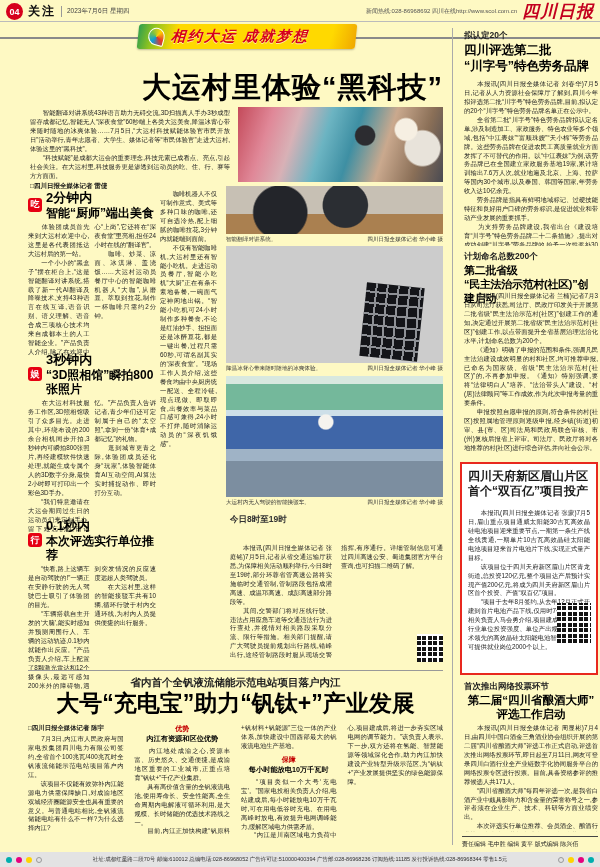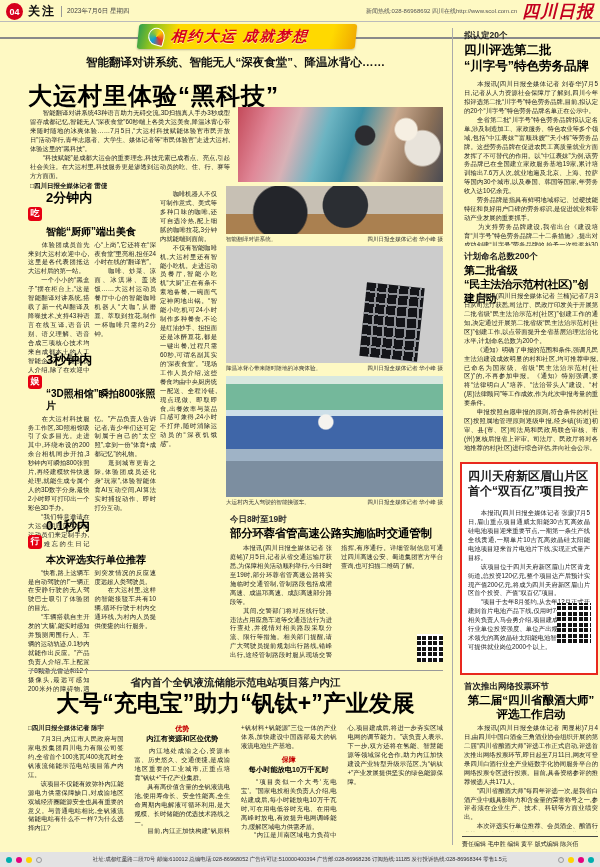--- a/index.html
+++ b/index.html
@@ -23,21 +23,21 @@
   .banner{left:138px;top:24px;width:218px;height:25px;display:flex;align-items:center;gap:6px;
           padding:0 10px;box-sizing:border-box;transform:skewX(-6deg);
           background:linear-gradient(100deg,#2e9e4f 0%,#8fc31f 7%,#ffd900 18%,#ffd900 88%,#f0a800 100%);
           border-radius:3px;box-shadow:0 1px 2px rgba(0,0,0,.25);}
   .banner-logo{width:15px;height:15px;border-radius:50% 50% 10% 50%;transform:rotate(15deg) skewX(6deg);
           background:conic-gradient(from 210deg,#0aa0d8,#7ac143,#ffd100,#e6332a,#0aa0d8);border:1.5px solid #fff;}
   .banner-text{font-size:14.5px;font-weight:bold;font-style:italic;color:#d6001c;letter-spacing:2px;
           transform:skewX(2deg);text-shadow:0 1px 0 rgba(255,255,255,.6);white-space:nowrap;}
   
   .kicker{top:55px;left:28px;width:415px;text-align:center;font-size:11.5px;font-weight:bold;color:#111;}
-  .headline{top:80px;left:28px;width:415px;text-align:left;font-size:24px;font-weight:bold;
+  .headline{top:68px;left:28px;width:415px;text-align:right;font-size:29px;font-weight:bold;
             letter-spacing:1px;color:#000;}
   .t6{font-size:6.3px;line-height:1.42;text-align:justify;white-space:pre-line;color:#222;}
   .lead{left:30px;top:109px;width:200px;height:72px;overflow:hidden;}
   .byline{left:30px;top:182px;font-size:6.5px;font-weight:bold;color:#111;}
   .photo{background:#ccc;}
   .ph-lead{left:238px;top:107px;width:205px;height:75px;
      background:radial-gradient(circle at 82% 30%,#f6efe2 0 6%,transparent 7%),
                 radial-gradient(circle at 62% 38%,#2c2c30 0 7%,transparent 8%),
                 radial-gradient(circle at 90% 55%,#e8e3da 0 9%,transparent 10%),
                 linear-gradient(108deg,#c44a5a 0%,#e08898 16%,#d8b1b6 28%,#6cb4c2 42%,#3e8fa3 55%,#caa98e 70%,#8a6f57 86%,#494a52 100%);}
@@ -61,21 +61,21 @@
                 linear-gradient(#d8e8df 0 7%,#74b89b 7% 28%,#cddfe8 28% 33%,#3f66a8 33% 60%,#9fb3c6 60% 70%,#7c8ea0 70% 100%);}
   .caprow{left:226px;width:217px;display:flex;justify-content:space-between;font-size:5.6px;color:#333;}
   .cap1{top:236px;} .cap2{top:365px;} .cap3{top:499px;}
   
   .secblk{left:28px;width:128px;}
   .secA{top:190px;} .secB{top:352px;} .secC{top:518px;}
   .sechead{display:flex;align-items:center;gap:4px;margin-bottom:3px;}
   .secicon{width:14px;height:14px;border-radius:3px;background:#e60012;color:#fff;font-size:9px;
            font-weight:bold;display:flex;align-items:center;justify-content:center;flex:0 0 14px;}
   .sectime{font-size:13px;font-weight:bold;color:#000;line-height:1.2;}
-  .sectitle{font-size:10px;font-weight:bold;color:#000;line-height:1.2;margin-top:20px;}
+  .sectitle{font-size:12px;font-weight:bold;color:#000;line-height:1.2;}
   .secbody{column-count:2;column-gap:5px;column-fill:auto;overflow:hidden;}
   .secA .secbody{height:138px;} .secB .secbody{height:142px;} .secC .secbody{height:126px;}
   .col3{left:160px;top:190px;width:57px;height:476px;overflow:hidden;}
   
   .tkicker{left:230px;top:514px;font-size:8.5px;font-weight:bold;color:#333;}
   .theadline{left:230px;top:526px;width:213px;font-size:11.5px;font-weight:bold;color:#000;letter-spacing:-.3px;}
   .tbody{left:230px;top:544px;width:213px;height:120px;column-count:2;column-gap:9px;column-fill:auto;overflow:hidden;}
   .qr{background:repeating-linear-gradient(0deg,transparent 0 4px,#fff 4px 5.5px),
        repeating-linear-gradient(90deg,transparent 0 4px,#fff 4px 5.5px),#141414;}
   .tqr{left:417px;top:634px;width:26px;height:28px;}
@@ -125,21 +125,20 @@
     <div class="masthead">四川日报</div>
   </div>
   <div class="abs rule1"></div>
   <div class="abs rule2"></div>
 
   <div class="abs banner">
     <div class="banner-logo"></div>
     <div class="banner-text">相约大运 成就梦想</div>
   </div>
 
-  <div class="abs kicker">智能翻译对讲系统、智能无人“深夜食堂”、降温冰背心……</div>
   <div class="abs headline">大运村里体验“黑科技”</div>
   <div class="abs t6 lead">　　智能翻译对讲系统43种语言助力无碍交流,3D扫描真人手办3秒成型留存成都记忆,智能无人“深夜食堂”60秒端上各类大运美食,降温冰背心带来随时随地的冰爽体验……7月5日,“大运村科技赋能体验官市民开放日”活动举行,青年志愿者、大学生、媒体记者等“市民体验官”走进大运村,体验这里的“黑科技”。
 　　“科技赋能”是成都大运会的重要理念,科技元素已成看点、亮点,引起社会关注。在大运村里,科技服务更是渗透到运动员的吃、住、行、赛等方方面面。</div>
   <div class="abs byline">□四川日报全媒体记者 雷倢</div>
   <div class="abs photo ph-lead"></div>
 
   <div class="abs secblk secA">
     <div class="sechead">
       <div class="secicon">吃</div>
       <div>
@@ -191,21 +190,20 @@
     <span>降温冰背心带来随时随地的冰爽体验。</span>
     <span>四川日报全媒体记者 华小峰 摄</span>
   </div>
   <div class="abs photo ph-bus"></div>
   <div class="abs caprow cap3">
     <span>大运村内无人驾驶的智能接驳车。</span>
     <span>四川日报全媒体记者 华小峰 摄</span>
   </div>
 
   <div class="abs tkicker">今日8时至19时</div>
-  <div class="abs theadline">部分环蓉省管高速公路实施临时交通管制</div>
   <div class="abs t6 tbody">　　本报讯(四川日报全媒体记者 张庭铭)7月5日,记者从省交通运输厅获悉,为保障相关活动顺利举行,今日8时至19时,部分环蓉省管高速公路将实施临时交通管制,管制路段包括成灌高速、成温邛高速、成彭高速部分路段等。
 　　其间,交警部门将对压线行驶、违法占用应急车道等交通违法行为进行查处,并视情对相关路段采取分流、限行等措施。相关部门提醒,请广大驾驶员提前规划出行路线,错峰出行,途经管制路段时服从现场交警指挥,有序通行。详细管制信息可通过四川高速公安、蜀道集团官方平台查询,也可扫描二维码了解。</div>
   <div class="abs qr tqr"></div>
 
   <div class="abs hline"></div>
   <div class="abs vheadline">大号“充电宝”助力“钒钛+”产业发展</div>
   <div class="abs vkicker">省内首个全钒液流储能示范电站项目落户内江</div>
   <div class="abs vbody">
     <div class="vby">□四川日报全媒体记者 陈宇</div>
     <div class="t6">　　7月3日,内江市人民政府与国家电投集团四川电力有限公司签约,全省首个100兆瓦/400兆瓦时全钒液流储能示范电站项目落户内江。

